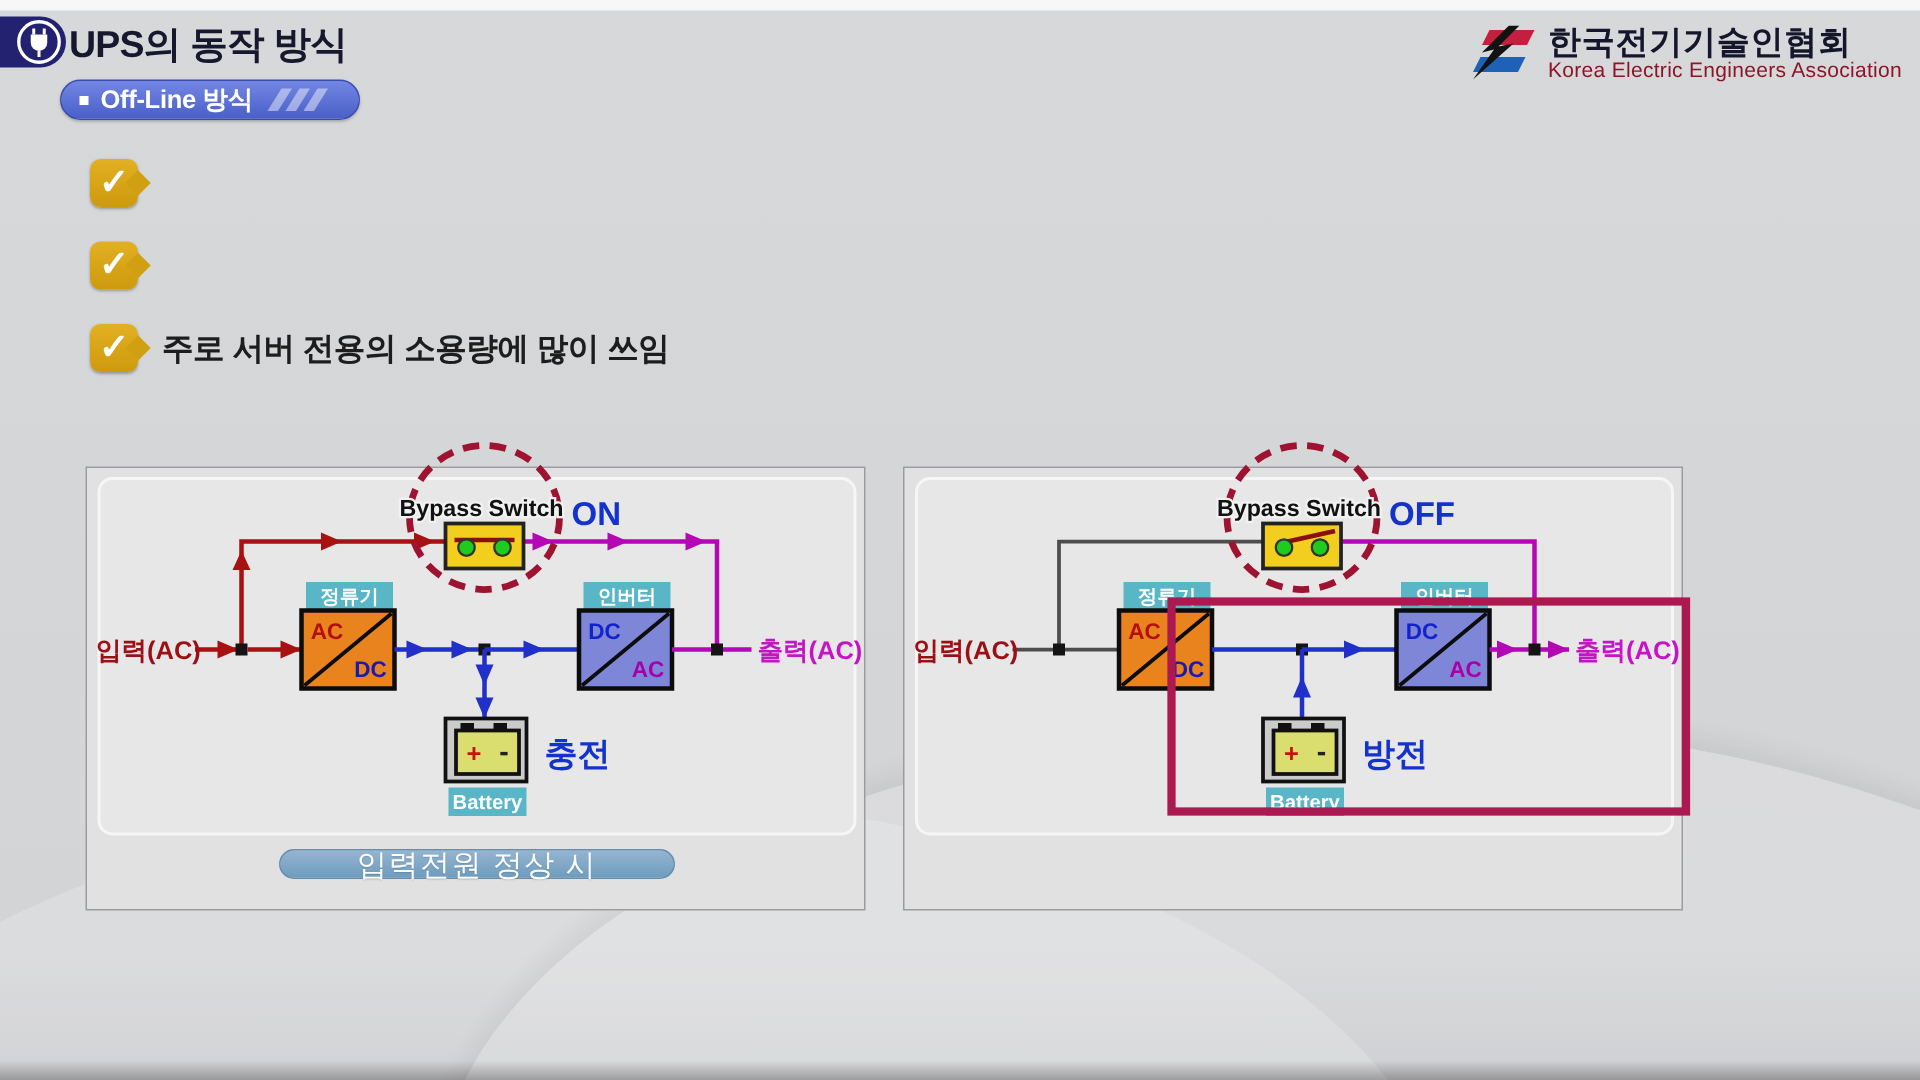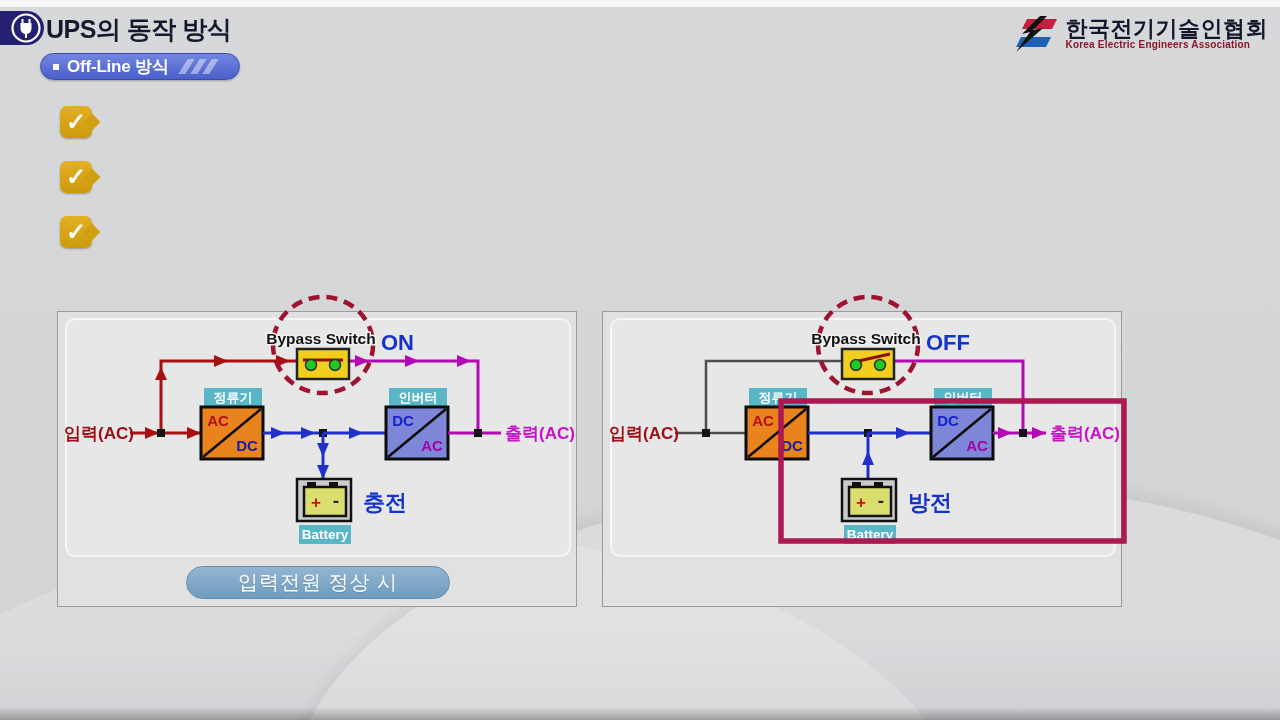--- a/index.html
+++ b/index.html
@@ -18,21 +18,21 @@
 
   
   .title-bar { position:absolute; left:0; top:11px; width:44px; height:34px;
                background:#232270; border-radius:0 17px 17px 0; }
   .title-icon { position:absolute; left:10px; top:12px; width:32px; height:32px; }
   .page-title { position:absolute; left:46px; top:13px; font-size:25px; font-weight:bold;
                 color:#17172e; letter-spacing:-0.5px; }
   .logo { position:absolute; right:12px; top:16px; display:flex; align-items:center; gap:6px; }
   .logo-text { display:flex; flex-direction:column; line-height:1.05; }
   .logo-ko { font-size:22px; font-weight:bold; color:#15152b; letter-spacing:0.5px; }
-  .logo-en { font-size:10px; font-weight:bold; color:#8d1527; letter-spacing:0.2px; }
+  .logo-en { font-size:14px; font-weight:normal; color:#8d1527; letter-spacing:0.2px; }
 
   
   .badge { position:absolute; left:40px; top:53px; height:27px; min-width:200px;
            background:linear-gradient(180deg,#7287e2 0%,#4a5fc9 100%);
            border:1.5px solid #3c4cae; border-radius:14px;
            display:flex; align-items:center; padding:0 14px 0 12px; gap:8px;
            box-shadow:0 1px 2px rgba(0,0,0,.25);text-align:right; }
   .badge-square { width:6px; height:6px; background:#fff; }
   .badge-label { color:#fff; font-size:17px; font-weight:bold; letter-spacing:-0.2px; }
   .badge-slashes { display:flex; gap:5px; margin-left:6px; }
@@ -48,21 +48,21 @@
   .check-glyph { color:#fff; font-size:24px; font-weight:bold; line-height:1; position:relative; z-index:1; }
   .bullet-text { font-size:21px; font-weight:600; color:#1d1d1d; letter-spacing:-0.3px; }
 
   
   .panel { position:absolute; top:311px; width:520px; height:296px;
            background:#e1e1e2; border:1.5px solid #9b9b9d; }
   .panel.left { left:57px; } .panel.right { left:602px; }
   .panel-inner { position:absolute; left:7px; top:6px; width:506px; height:239px;
            background:#e7e7e8; border:2px solid #f6f6f7; border-radius:10px; }
   .diagram { position:absolute; left:0; top:0; width:520px; height:296px; overflow:visible; }
-  .caption-pill { position:absolute; left:128px; top:254px; width:264px; height:33px;
+  .caption-pill { position:absolute; left:128px; top:254px; width:264px; height:20px;
            border-radius:17px; background:linear-gradient(180deg,#93b5d1,#6f9cbe);
            border:1px solid #648cab; color:#fcfdfe; font-size:20px; letter-spacing:1px;
            display:flex; align-items:center; justify-content:center; text-shadow:0 1px 1px rgba(0,0,0,.15); }
   text { font-family:"Liberation Sans", sans-serif; }
 </style>
 </head>
 <body>
 
 <div class="stage">
   <div class="top-strip"></div>
@@ -108,20 +108,21 @@
   </div>
   <div class="bullet-row" style="top:161px;">
     <div class="check">
         <span class="check-glyph">✓</span>
       </div>
   </div>
   <div class="bullet-row" style="top:216px;">
     <div class="check">
         <span class="check-glyph">✓</span>
       </div>
+    <div class="bullet-text">주로 서버 전용의 소용량에 많이 쓰임</div>
   </div>
 
   <div class="panel left">
     <div class="panel-inner"></div>
     <svg class="diagram" viewBox="0 0 520 296">
 
       <g>
         <polyline points="103,121 103,49 239,49" fill="none" stroke="#a81111" stroke-width="3"></polyline>
         <polygon points="97,68 103,55 109,68" fill="#a81111"></polygon>
         <polygon points="156,43 170,49 156,55" fill="#a81111"></polygon>

